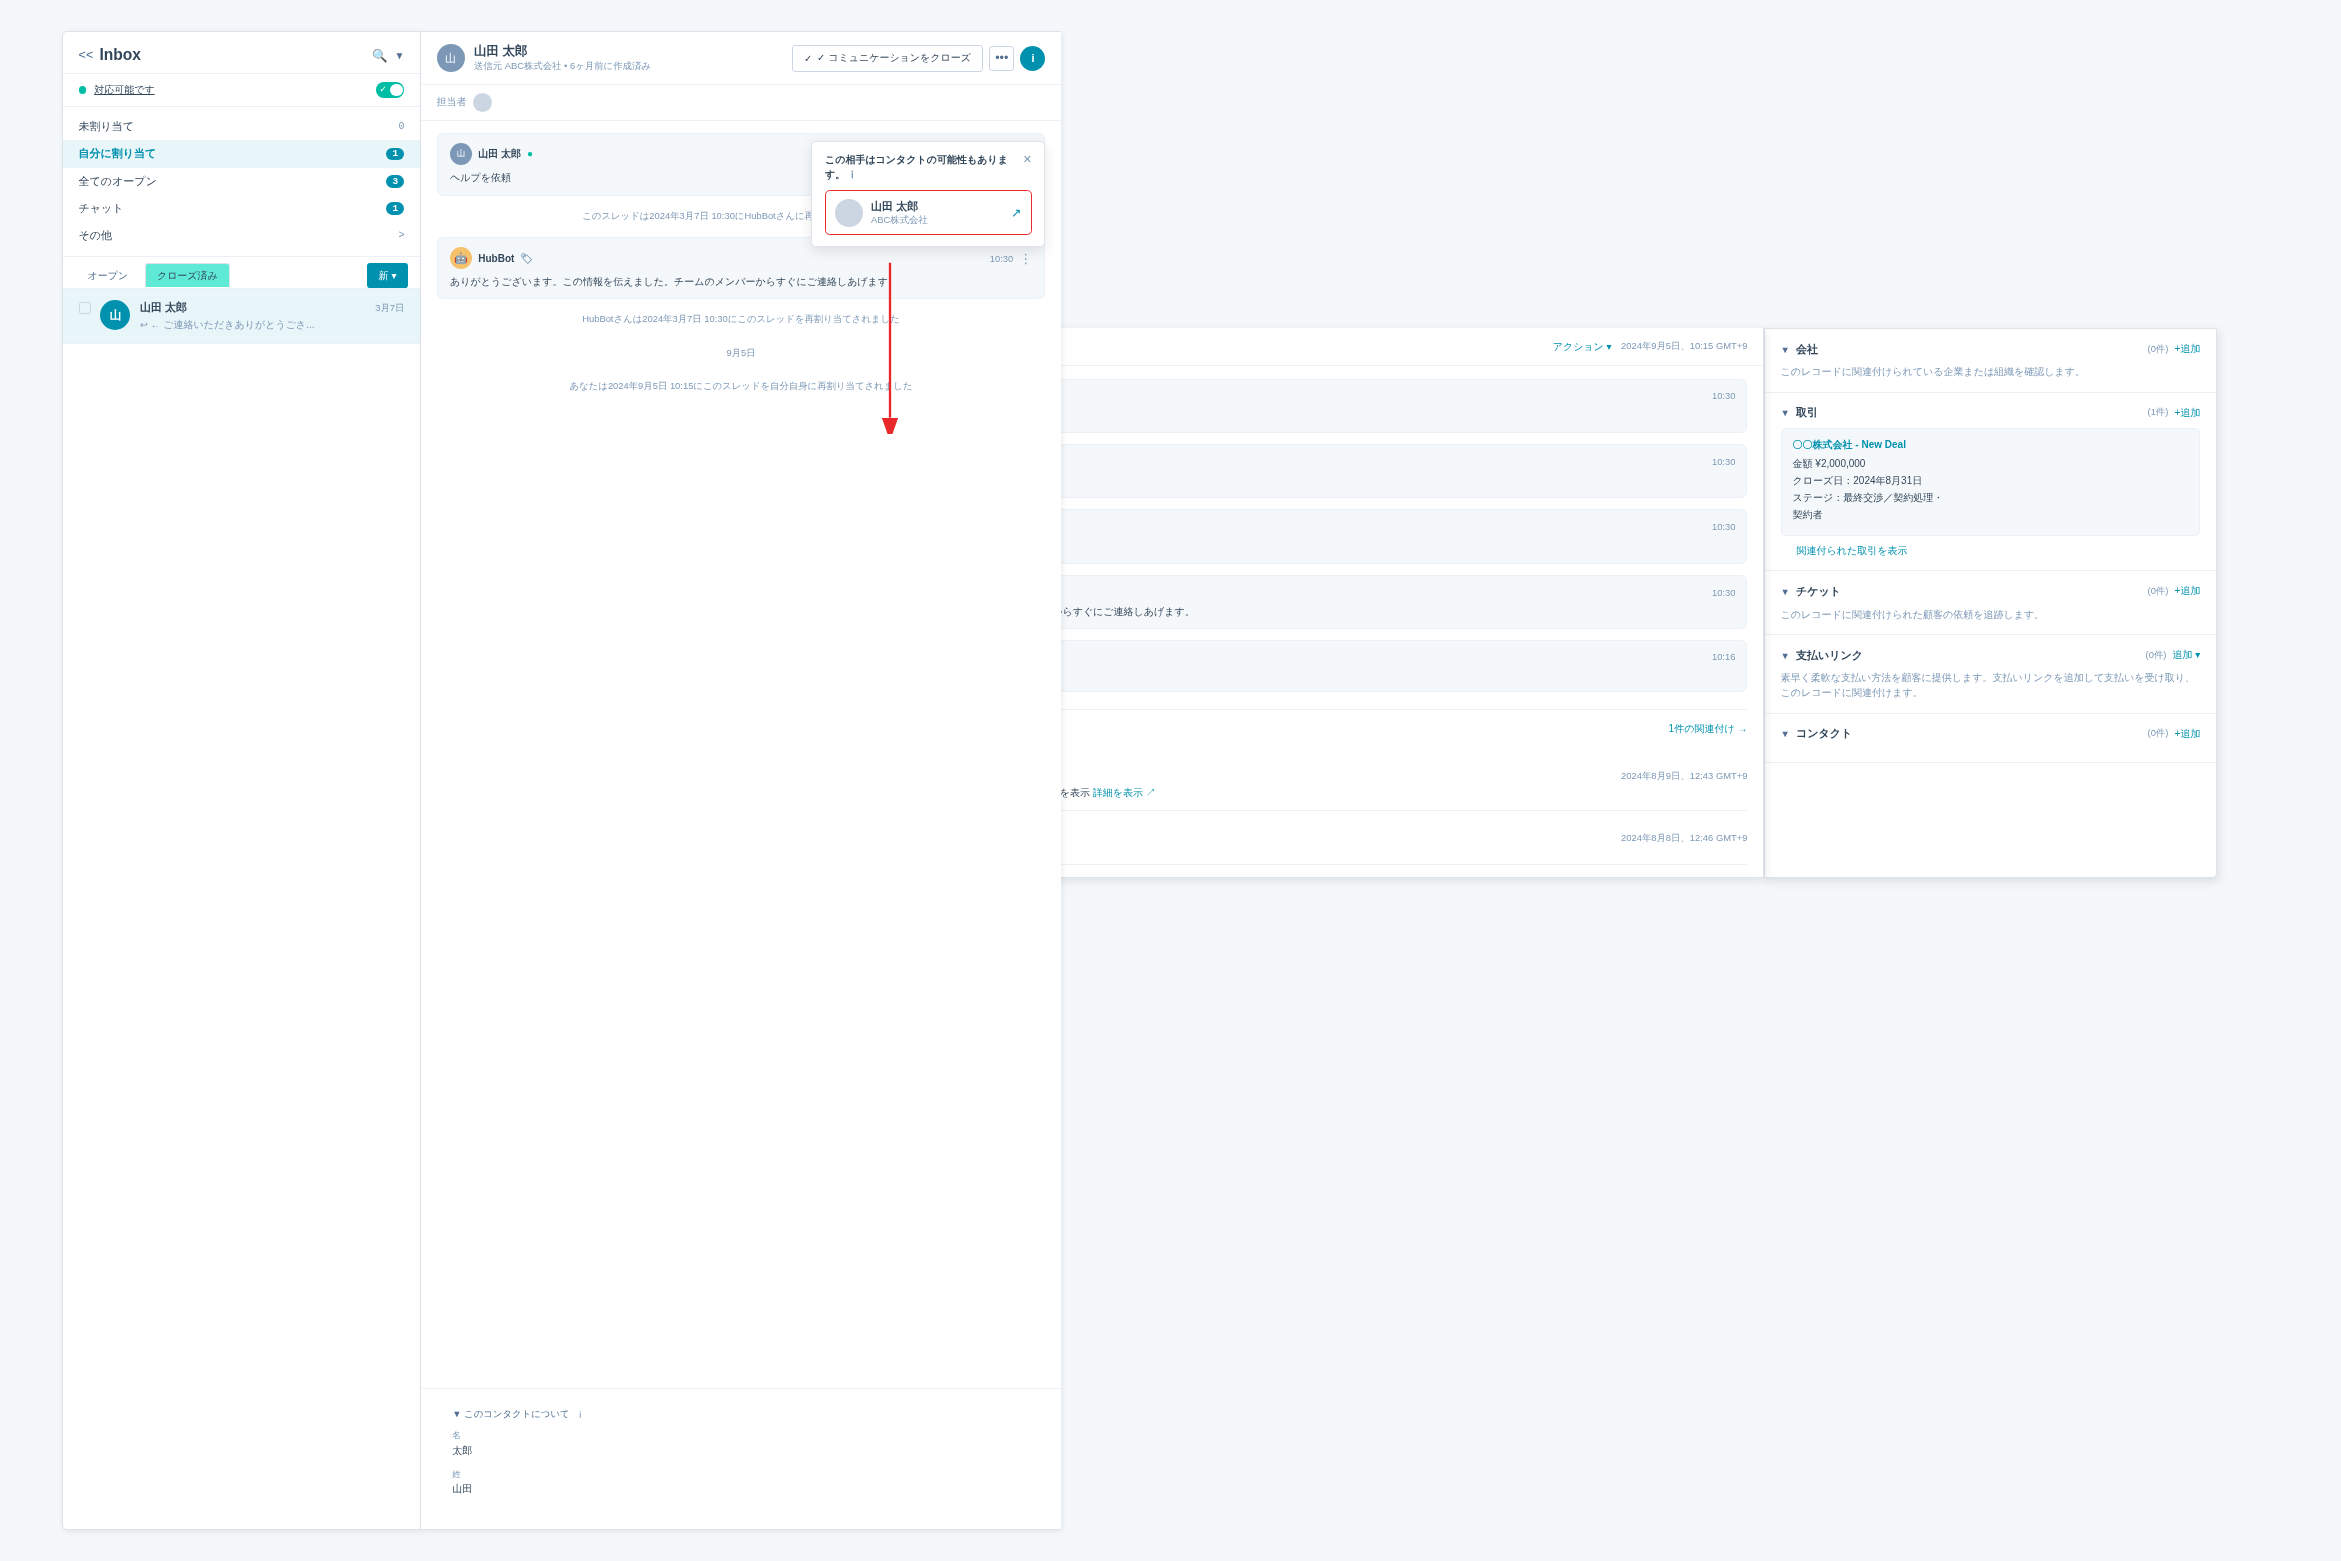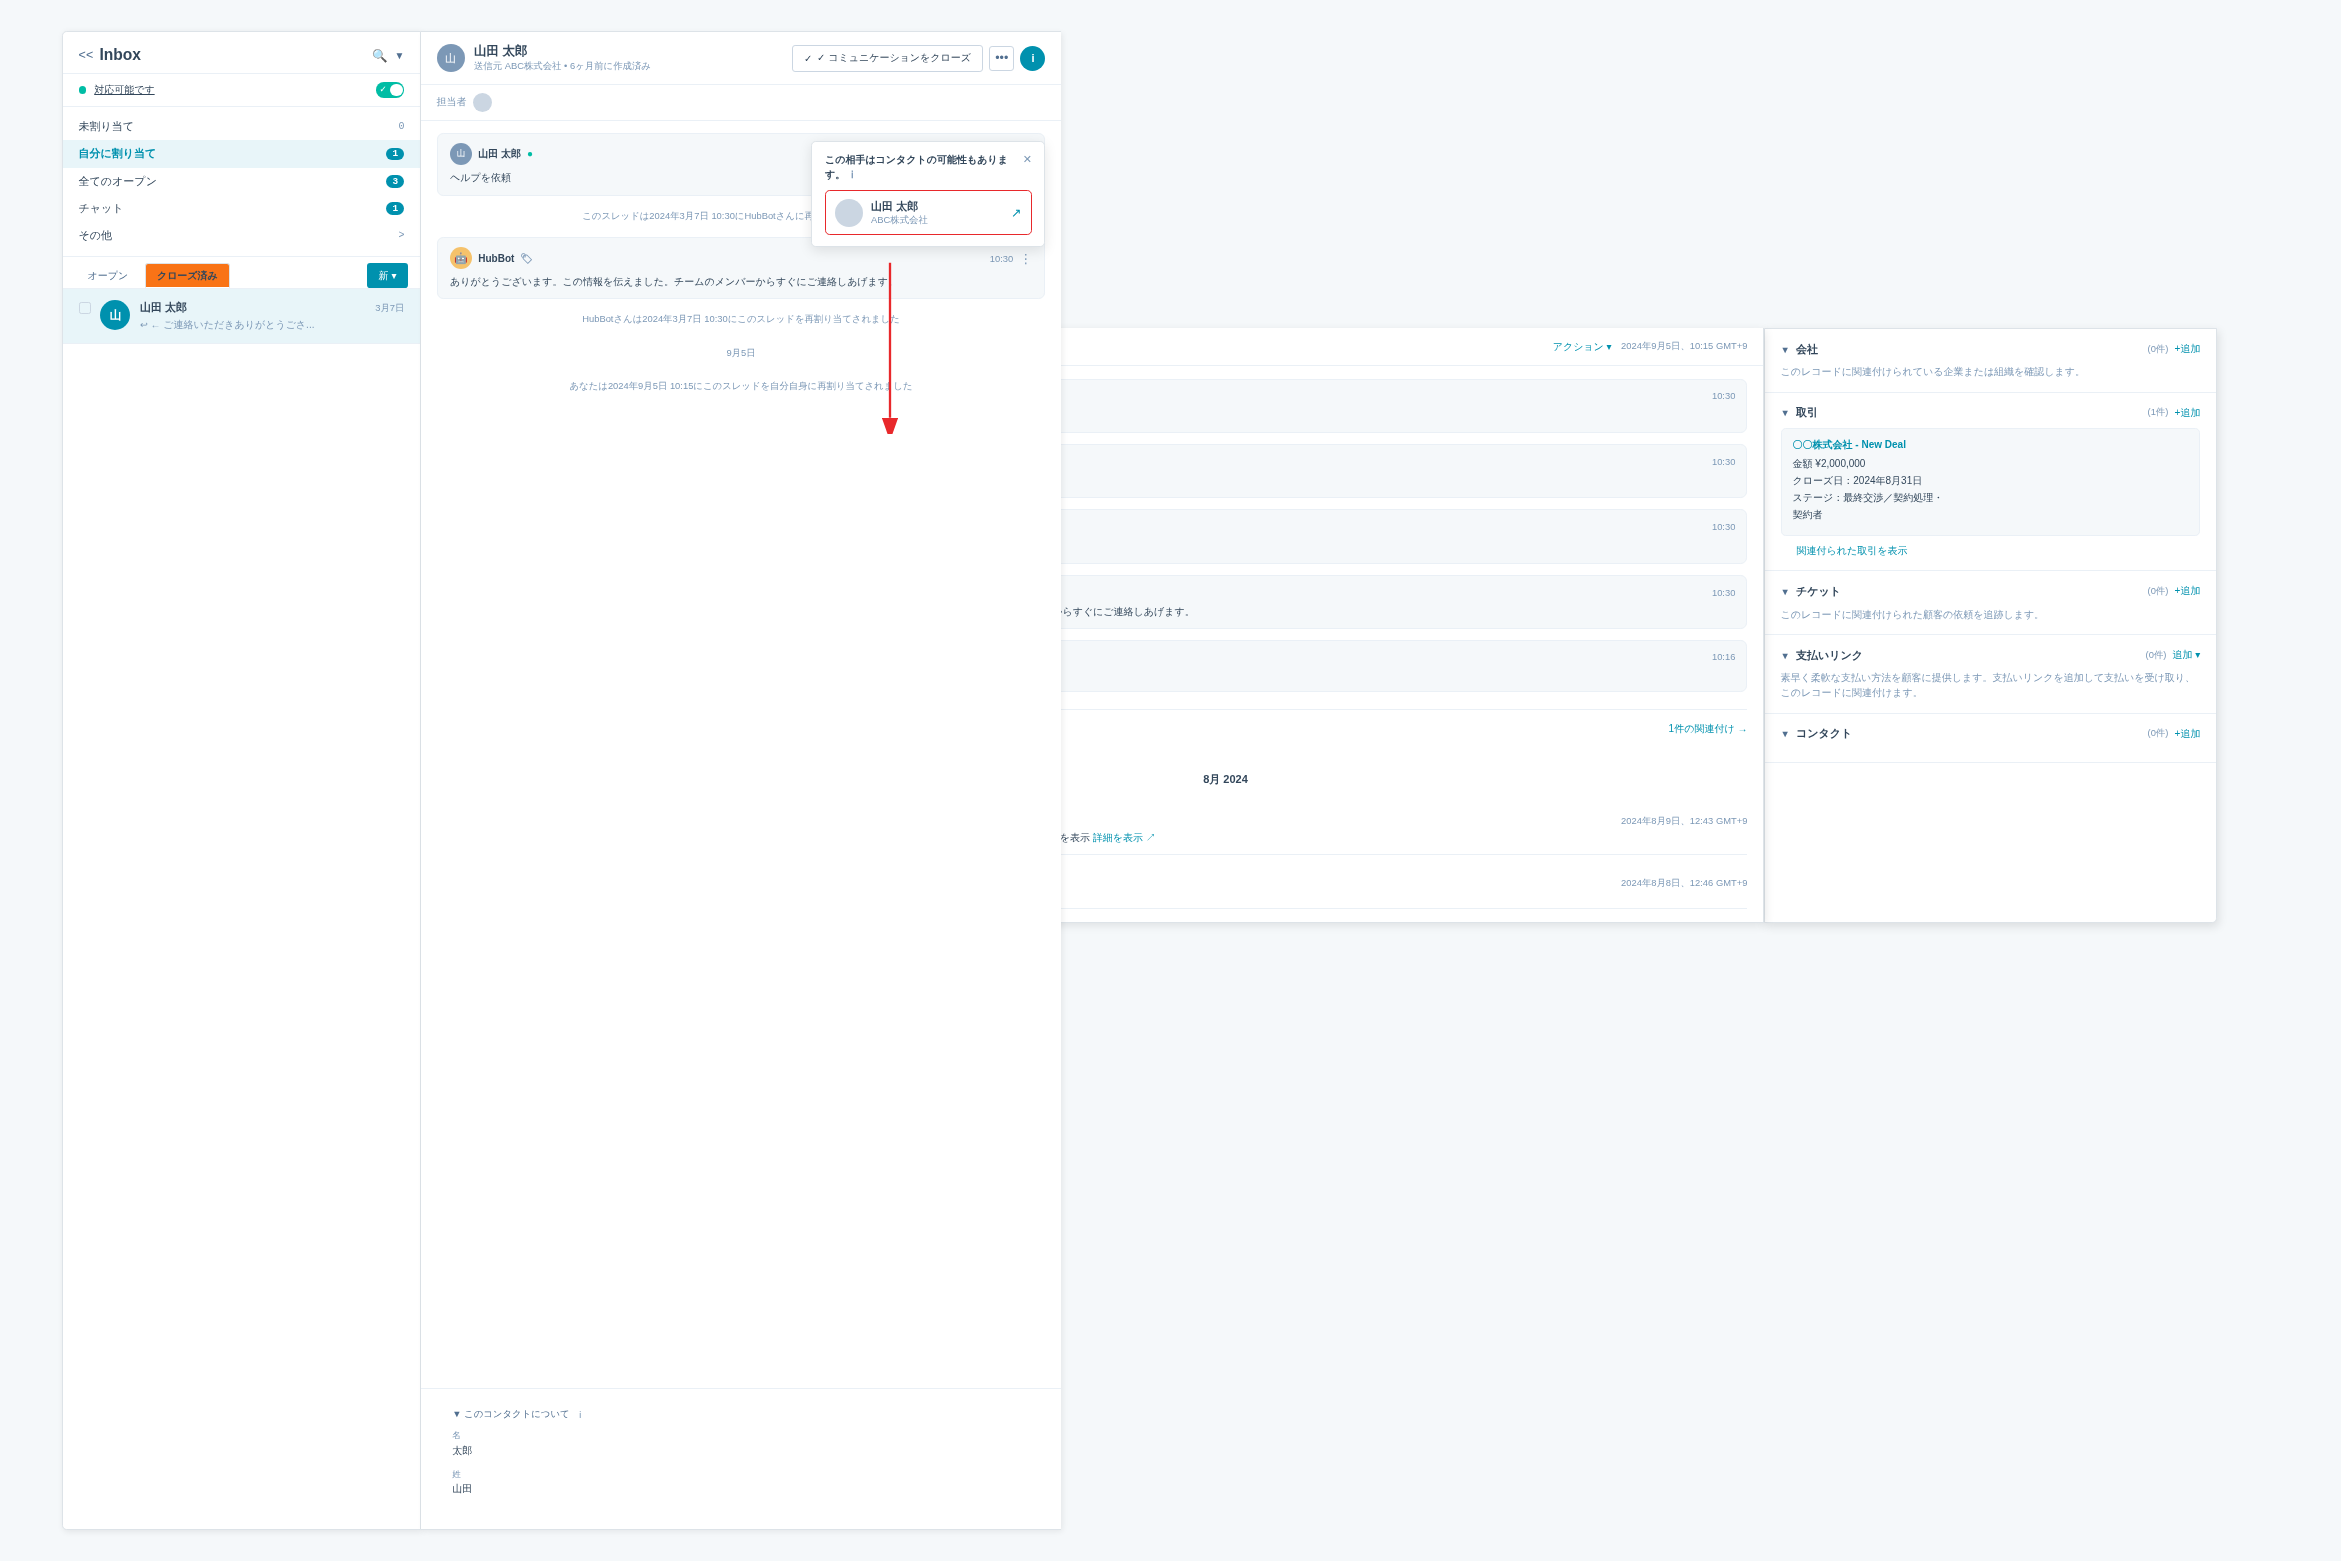--- a/index.html
+++ b/index.html
@@ -152,23 +152,23 @@
       padding: 4.7px 11px;
       border-radius: 3.1px 3.1px 0 0;
       font-size: 10px;
       cursor: pointer;
       color: #516f90;
       border: 0.8px solid transparent;
     }
     .inbox-tab.active {
       border: 0.8px solid #dde3e8;
       border-bottom: 0.8px solid #fff;
-      background: #f97316;
-      color: #33475b;
-      font-weight: 700;
+      background: #5eead4;
+      color: #33475b;
+      font-weight: 400;
     }
     .inbox-tab-new {
       margin-left: auto;
       padding: 4.7px 11px;
       background: #0091ae;
       color: #fff;
       border-radius: 3.1px;
       font-size: 10px;
       cursor: pointer;
       display: flex;
@@ -1214,21 +1214,20 @@
           </div>
           <div class="wc-msg-text">ご連絡いただきありがとうございます。</div>
         </div>
       </div>
 
       <div style="display:flex;justify-content:space-between;align-items:center;padding:6.2px 0;border-top:0.8px solid #eaf0f6;margin-top:6.2px;">
         <span class="comm-show-link">コミュニケーションを表示</span>
         <span class="related-count">1件の関連付け →</span>
       </div>
 
-      <div class="webchat-month-divider">8月 2024</div>
 
       <div class="activity-item">
         <div class="activity-icon">📊</div>
         <div class="activity-content">
           <div style="display:flex;justify-content:space-between;align-items:baseline;margin-bottom:2px;">
             <span class="activity-title">取引アクティビティー</span>
             <span class="activity-date">2024年8月9日、12:43 GMT+9</span>
           </div>
           <div class="activity-text">
             <span style="display:inline-block;width:12.5px;height:12.5px;background:#cbd6e2;border-radius:50%;vertical-align:middle;margin-right:3.1px;"></span>

